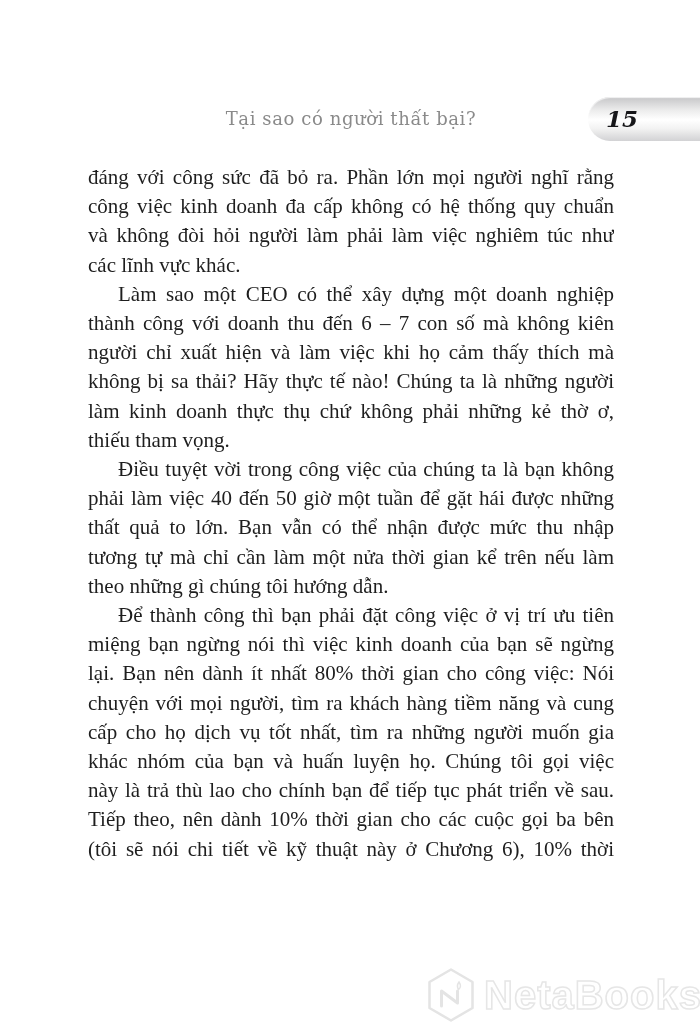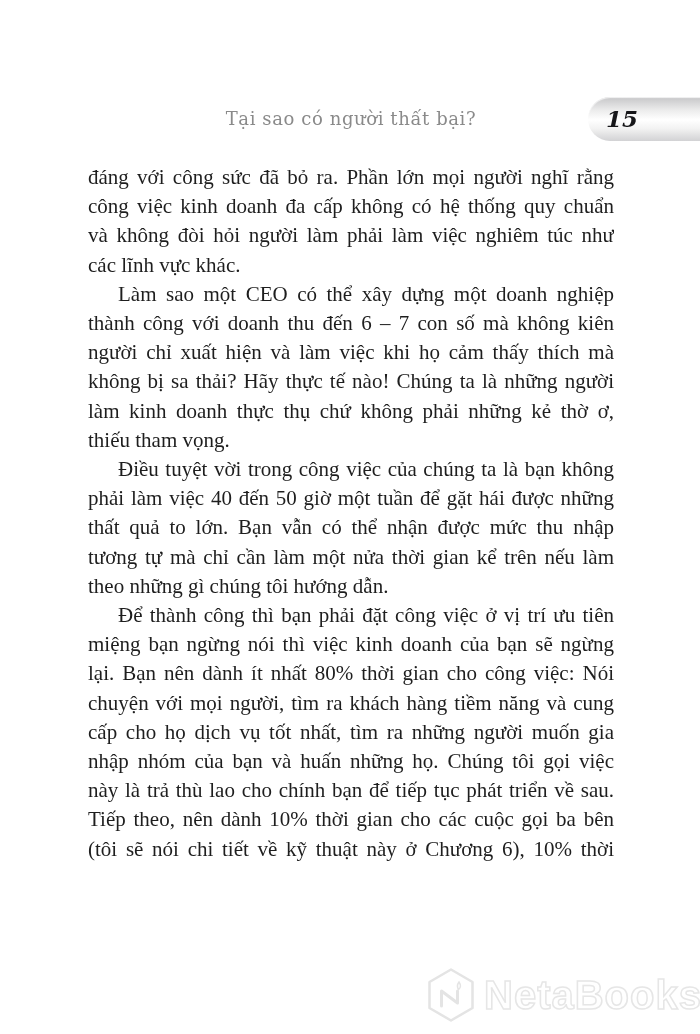--- a/index.html
+++ b/index.html
@@ -85,21 +85,21 @@
         <div class="line">thất quả to lớn. Bạn vẫn có thể nhận được mức thu nhập</div>
         <div class="line">tương tự mà chỉ cần làm một nửa thời gian kể trên nếu làm</div>
         <div class="line last">theo những gì chúng tôi hướng dẫn.</div>
       </div>
       <div class="para indent">
         <div class="line">Để thành công thì bạn phải đặt công việc ở vị trí ưu tiên</div>
         <div class="line">miệng bạn ngừng nói thì việc kinh doanh của bạn sẽ ngừng</div>
         <div class="line">lại. Bạn nên dành ít nhất 80% thời gian cho công việc: Nói</div>
         <div class="line">chuyện với mọi người, tìm ra khách hàng tiềm năng và cung</div>
         <div class="line">cấp cho họ dịch vụ tốt nhất, tìm ra những người muốn gia</div>
-        <div class="line">nhập nhóm của bạn và huấn những họ. Chúng tôi gọi việc</div>
+        <div class="line">khác nhóm của bạn và huấn luyện họ. Chúng tôi gọi việc</div>
         <div class="line">này là trả thù lao cho chính bạn để tiếp tục phát triển về sau.</div>
         <div class="line">Tiếp theo, nên dành 10% thời gian cho các cuộc gọi ba bên</div>
         <div class="line">(tôi sẽ nói chi tiết về kỹ thuật này ở Chương 6), 10% thời</div>
       </div>
     </div>
 
   <div class="watermark">
     <svg class="wm-logo" width="46" height="54" viewBox="0 0 46 54" fill="none">
       <path d="M23 1.5 L44.5 14 L44.5 40 L23 52.5 L1.5 40 L1.5 14 Z" stroke="#e4e4e4" stroke-width="2.5" fill="none" stroke-linejoin="round"></path>
       <path d="M13.5 38 L13.5 23 L29.5 35 L29.5 23" stroke="#e4e4e4" stroke-width="3" fill="none" stroke-linecap="round" stroke-linejoin="round"></path>

